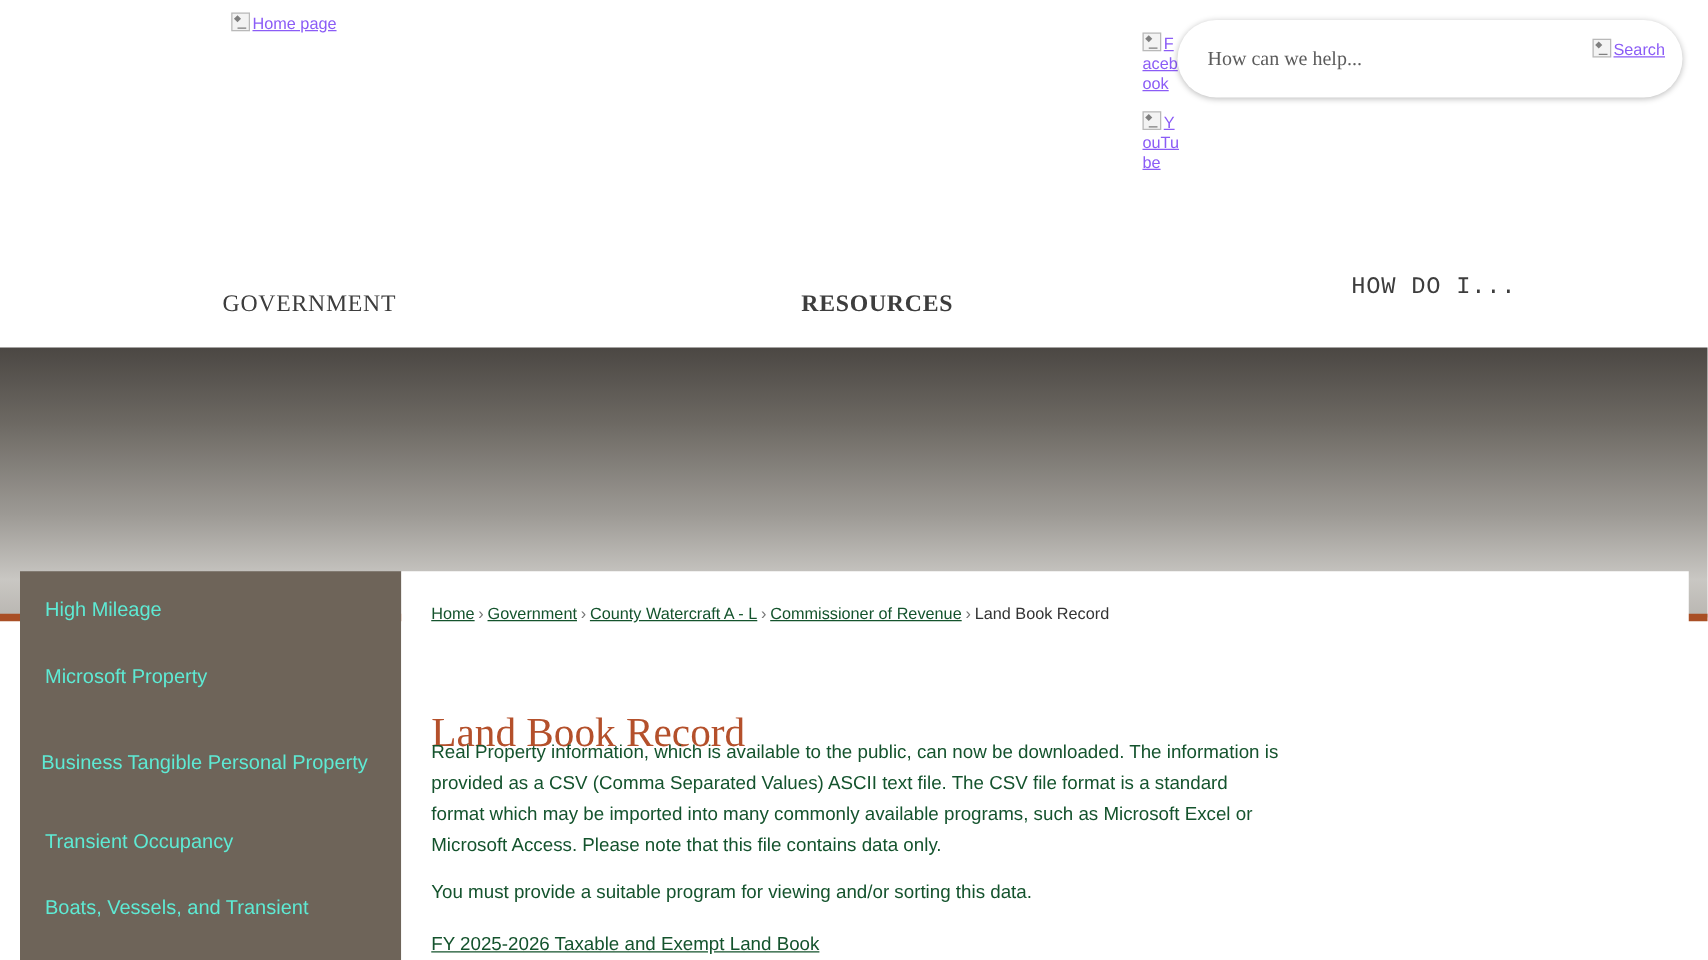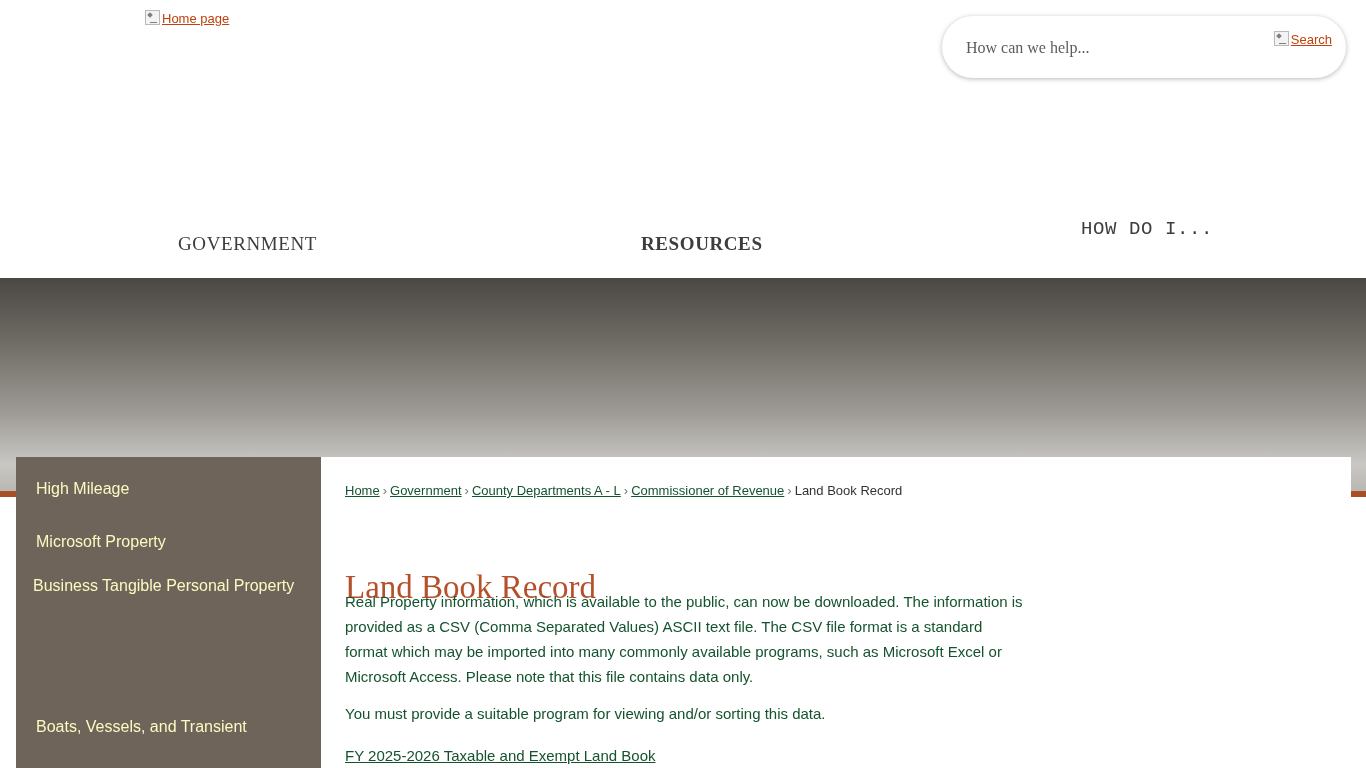--- a/index.html
+++ b/index.html
@@ -15,25 +15,26 @@
   
   .header {
     position: relative;
     width: 1366px;
     height: 278px;
     background: #ffffff;
   }
 
   .broken-img {
     display: inline-block;
-    color: #c2410c;
+    color: #8b5cf6;
     font-size: 13px;
     line-height: 16px;
     text-decoration: underline;
     vertical-align: top;
+    margin-left: 40px;
   }
   .broken-img .glyph {
     display: inline-block;
     width: 13px;
     height: 13px;
     border: 1px solid #b9b9b9;
     background: #f3f3f3;
     position: relative;
     vertical-align: -2px;
     margin-right: 2px;
@@ -144,21 +145,21 @@
   .sidebar {
     position: absolute;
     left: 16px;
     top: 457px;
     width: 305px;
     height: 311px;
     background: #6e6459;
     overflow: hidden;
   }
   .side-item {
-    color: #fef9c3;
+    color: #5eead4;
     font-size: 16px;
     line-height: 25px;
     padding: 0 20px;
     position: absolute;
     width: 265px;
     cursor: pointer;
   }
 
   .content {
     position: absolute;
@@ -220,47 +221,56 @@
 </style>
 </head>
 <body>
 
 <div class="header">
 
   <a class="broken-img logo-link">
     <span class="glyph"></span><span>Home page</span>
   </a>
 
+  <div class="social">
+    <a class="broken-img">
+      <span class="glyph"></span><span>Facebook</span>
+    </a>
+    <a class="broken-img">
+      <span class="glyph"></span><span>YouTube</span>
+    </a>
+  </div>
 
   <div class="search-box">
     <input class="search-input" type="text" placeholder="How can we help..." style="">
     <button class="search-btn broken-img">
       <span class="glyph"></span><span>Search</span>
     </button>
   </div>
 
   <a class="mainnav-item nav-gov">GOVERNMENT</a>
   <a class="mainnav-item nav-res">RESOURCES</a>
   <a class="mainnav-item nav-how">HOW DO I...</a>
 </div>
 
 <div class="hero"></div>
 <div class="hero-rule"></div>
 
 <div class="sidebar">
   <div class="side-item" style="top:19px;">High Mileage</div>
   <div class="side-item" style="top:72px;">Microsoft Property</div>
-  <div class="side-item" style="top:116px;padding-left:17px;">Business Tangible Personal Property</div>
+  <div class="side-item" style="top:141px;padding-left:17px;">Business Tangible Personal Property</div>
+  <div class="side-item" style="top:204px;">Transient Occupancy</div>
   <div class="side-item" style="top:257px;">Boats, Vessels, and Transient</div>
 </div>
 
 <div class="content">
 
   <div class="breadcrumb">
-    <a>Home</a><span class="sep">›</span><a>Government</a><span class="sep">›</span><a>County Departments A - L</a><span class="sep">›</span><a>Commissioner of Revenue</a><span class="sep">›</span><span class="current">Land Book Record</span>
+    <a>Home</a><span class="sep">›</span><a>Government</a><span class="sep">›</span><a>County Watercraft A - L</a><span class="sep">›</span><a>Commissioner of Revenue</a><span class="sep">›</span><span class="current">Land Book Record</span>
   </div>
 
   <h1 class="page-title">Land Book Record</h1>
 
   <p class="para para-1">Real Property information, which is available to the public, can now be downloaded. The information is provided as a CSV (Comma Separated Values) ASCII text file. The CSV file format is a standard format which may be imported into many commonly available programs, such as Microsoft Excel or Microsoft Access. Please note that this file contains data only.</p>
   <p class="para para-2">You must provide a suitable program for viewing and/or sorting this data.</p>
 
   <a class="doc-link">FY 2025-2026 Taxable and Exempt Land Book</a>
 </div>
 

